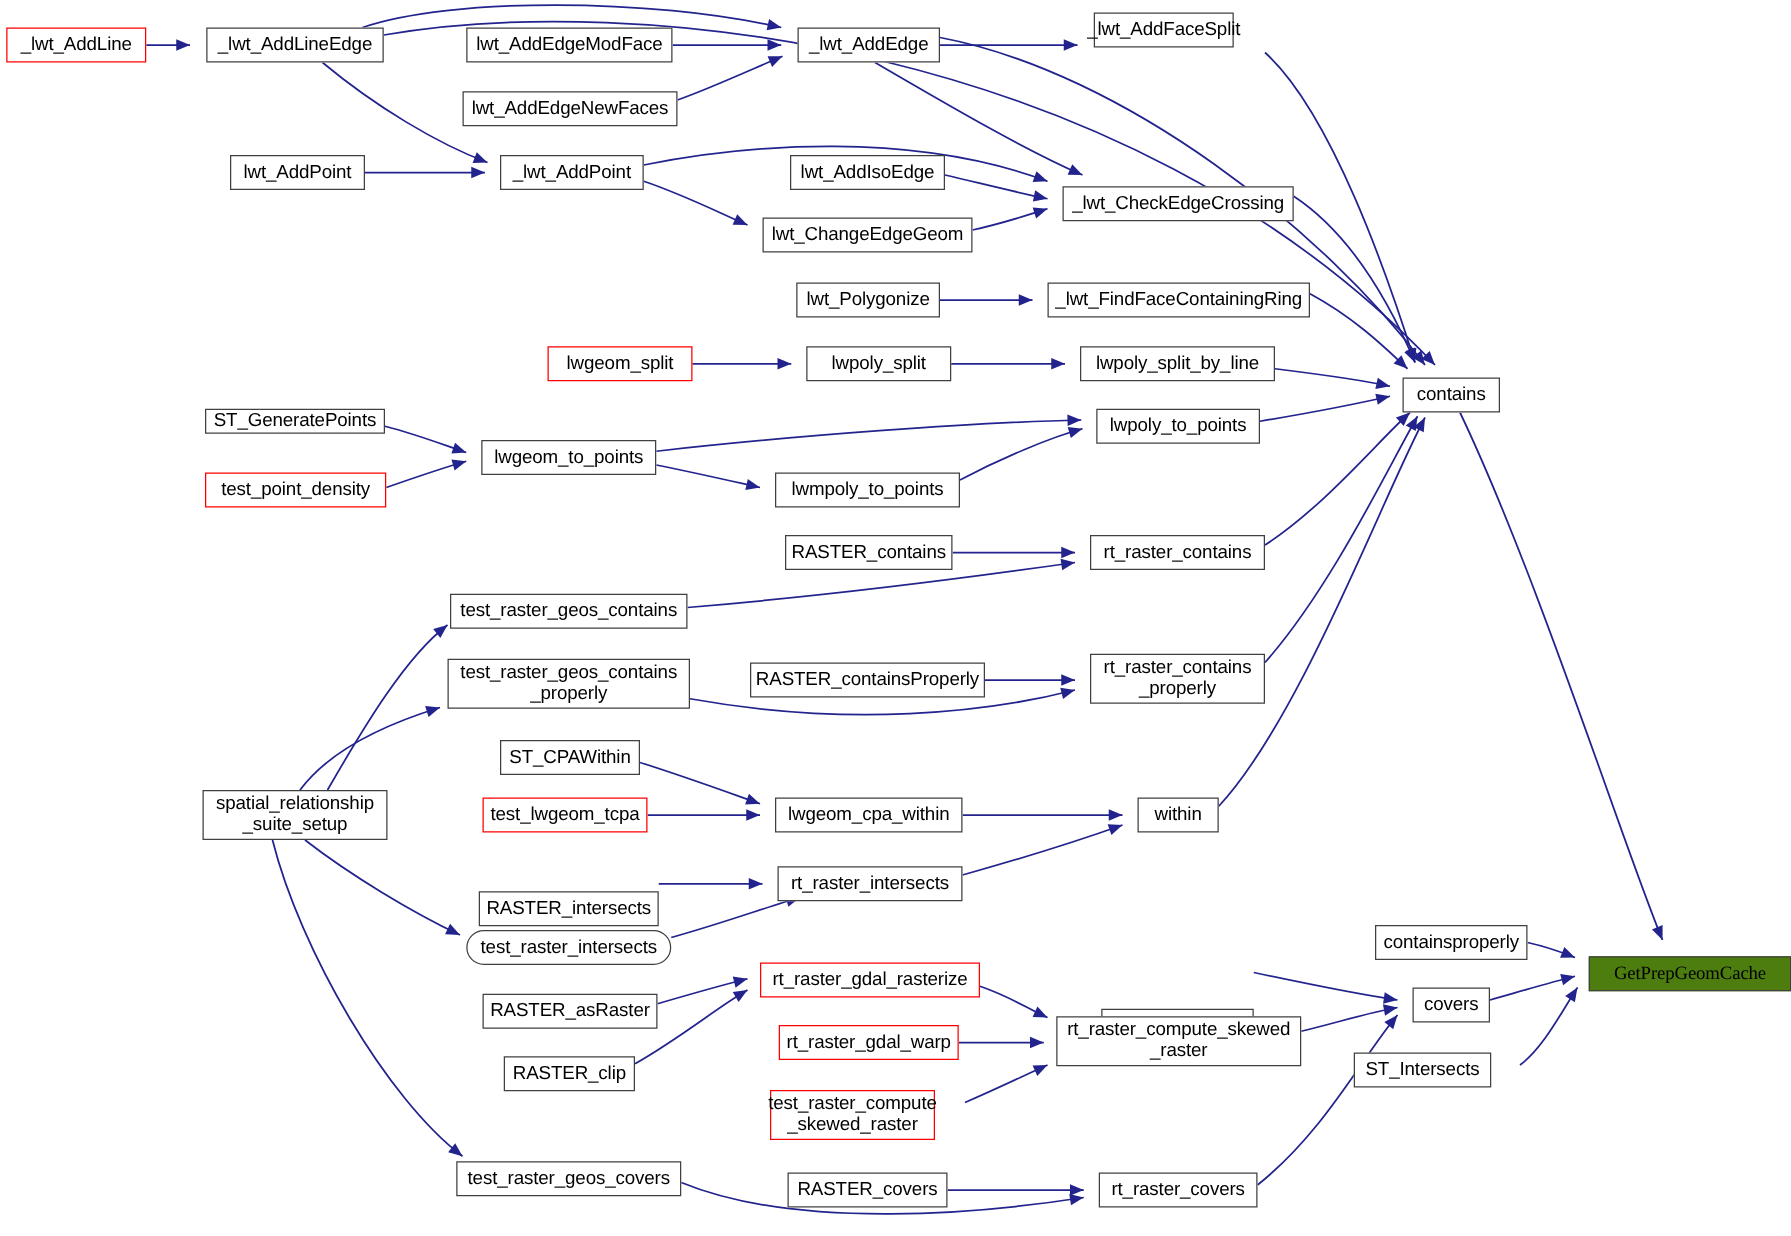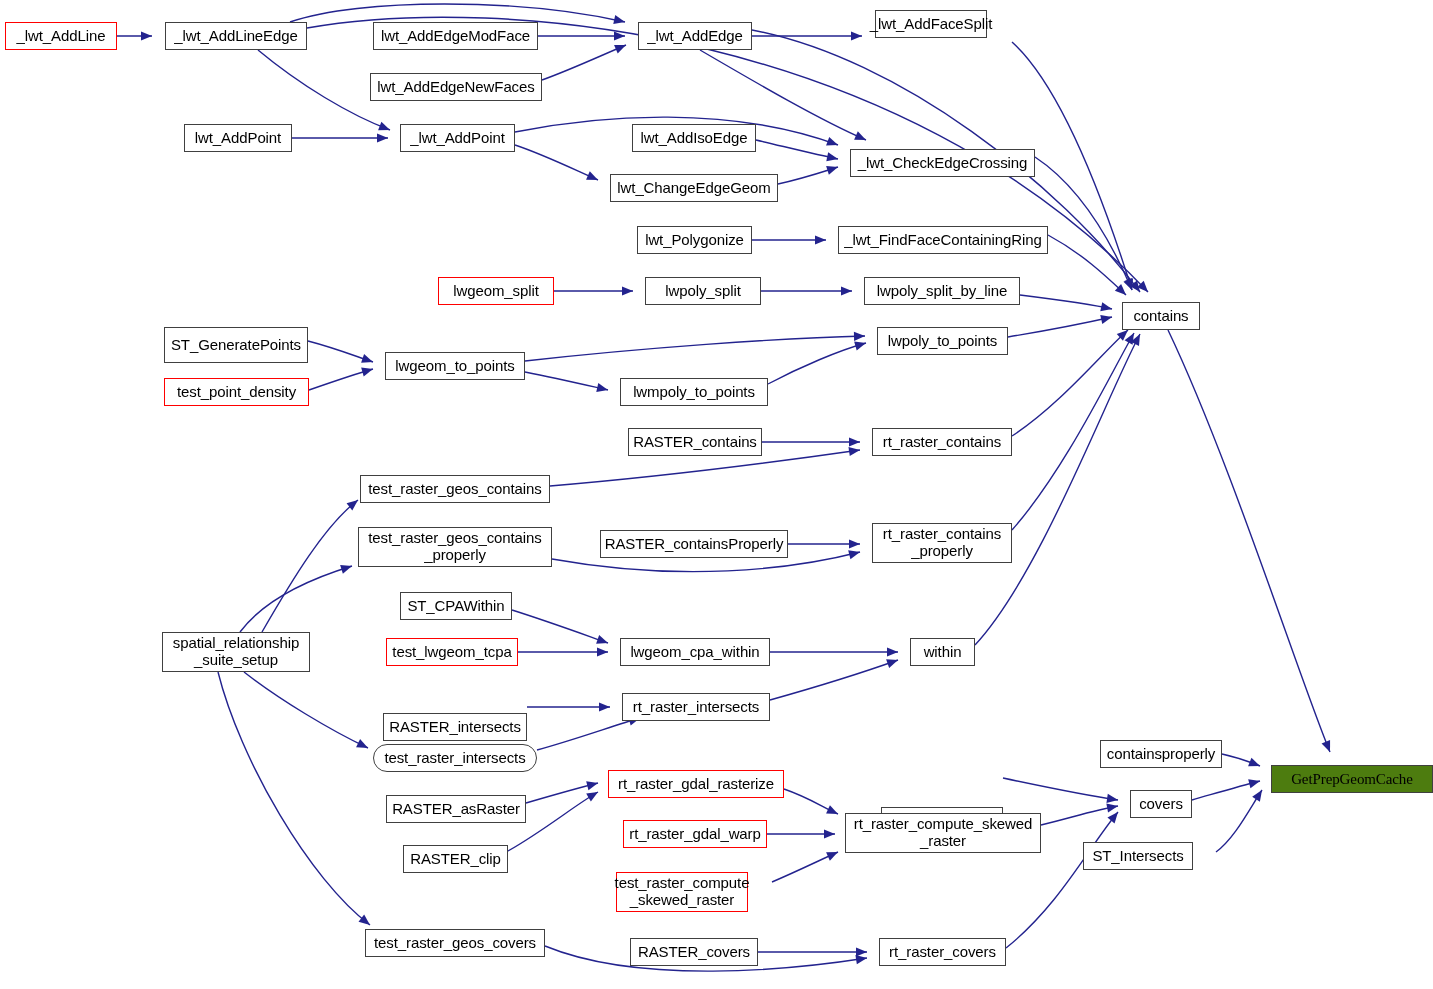--- a/index.html
+++ b/index.html
@@ -192,21 +192,21 @@
       <div class="node-box" style="left: 400px; top: 124px; width: 115px; height: 28px; text-align: right;">_lwt_AddPoint</div>
       <div class="node-box" style="left: 632px; top: 124px; width: 124px; height: 28px;">lwt_AddIsoEdge</div>
       <div class="node-box" style="left: 850px; top: 149px; width: 185px; height: 28px;">_lwt_CheckEdgeCrossing</div>
       <div class="node-box" style="left: 610px; top: 174px; width: 168px; height: 28px;">lwt_ChangeEdgeGeom</div>
       <div class="node-box" style="left: 637px; top: 226px; width: 115px; height: 28px;">lwt_Polygonize</div>
       <div class="node-box" style="left: 838px; top: 226px; width: 210px; height: 28px;">_lwt_FindFaceContainingRing</div>
       <div class="node-box red" style="left: 398px; top: 277px; width: 116px; height: 28px; margin-left: 40px;">lwgeom_split</div>
       <div class="node-box" style="left: 645px; top: 277px; width: 116px; height: 28px;">lwpoly_split</div>
       <div class="node-box" style="left: 864px; top: 277px; width: 156px; height: 28px;">lwpoly_split_by_line</div>
       <div class="node-box" style="left: 1122px; top: 302px; width: 78px; height: 28px;">contains</div>
-      <div class="node-box" style="left: 164px; top: 327px; width: 144px; height: 36px;">ST_GeneratePoints</div>
+      <div class="node-box" style="left: 164px; top: 327px; width: 144px; height: 20px;">ST_GeneratePoints</div>
       <div class="node-box" style="left: 877px; top: 327px; width: 131px; height: 28px;">lwpoly_to_points</div>
       <div class="node-box" style="left: 385px; top: 352px; width: 140px; height: 28px;">lwgeom_to_points</div>
       <div class="node-box red" style="left: 164px; top: 378px; width: 145px; height: 28px;">test_point_density</div>
       <div class="node-box" style="left: 620px; top: 378px; width: 148px; height: 28px;">lwmpoly_to_points</div>
       <div class="node-box" style="left: 628px; top: 428px; width: 134px; height: 28px;">RASTER_contains</div>
       <div class="node-box" style="left: 872px; top: 428px; width: 140px; height: 28px;">rt_raster_contains</div>
       <div class="node-box" style="left: 360px; top: 475px; width: 190px; height: 28px;">test_raster_geos_contains</div>
       <div class="node-box" style="left: 358px; top: 527px; width: 194px; height: 40px;">test_raster_geos_contains
 _properly</div>
       <div class="node-box" style="left: 600px; top: 530px; width: 188px; height: 28px;">RASTER_containsProperly</div>

